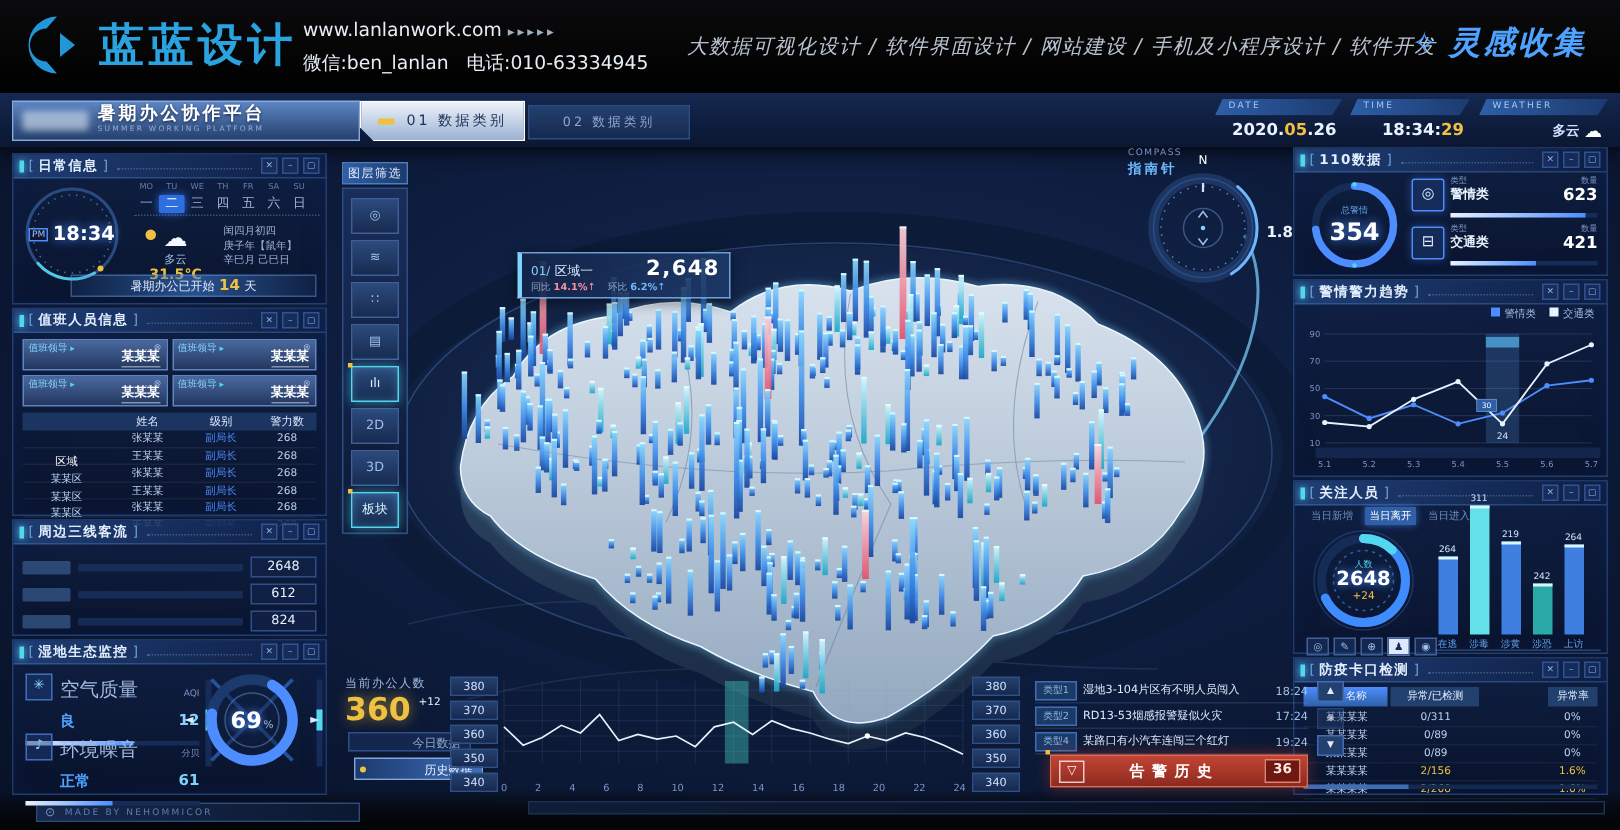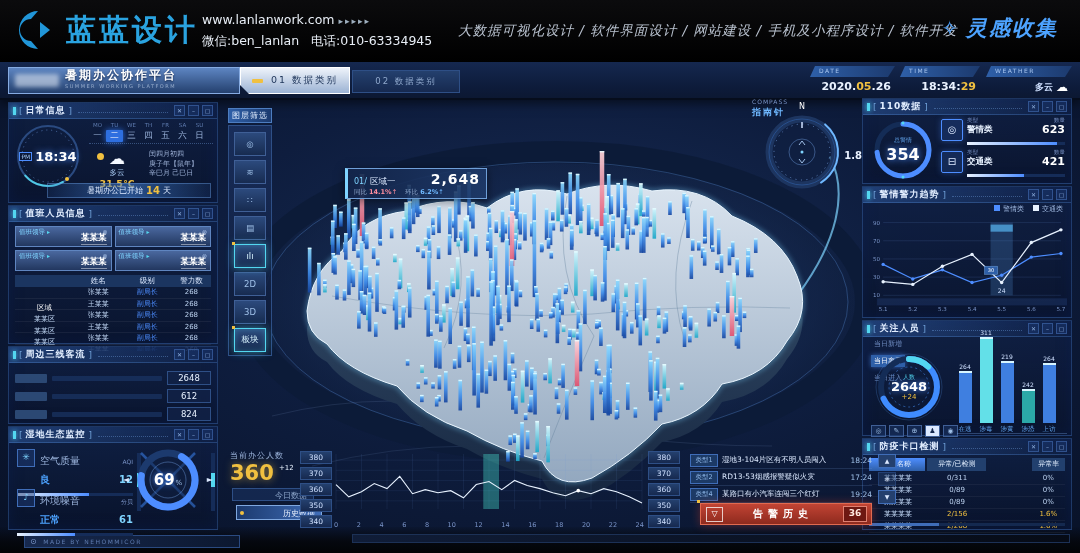--- a/index.html
+++ b/index.html
@@ -114,21 +114,21 @@
   .fpill{width:32px;height:9px;background:#31517f;border-radius:1px;opacity:.85;}
   .ftrack{flex:1;height:5px;background:rgba(28,55,105,.65);position:relative;border-radius:1px;}
   .ffill{height:100%;border-radius:1px;}
   .fval{width:42px;height:12px;border:1px solid #2e4f86;background:rgba(18,36,74,.7);
         font-size:8.5px;color:#e8f2ff;text-align:center;line-height:12px;}
   
   .erow{position:absolute;left:8px;width:116px;display:flex;gap:5px;}
   #eco-air{top:22px;} #eco-noise{top:62px;}
   .eicon{width:16px;height:16px;border:1px solid #3f6db8;background:rgba(30,60,120,.5);color:#7fd4ff;
          font-size:9px;text-align:center;line-height:15px;}
-  .ecol{flex:1;} .elabel{font-size:10px;color:#9fb8e0;} .estatus{font-size:10px;font-weight:bold;color:#4da3ff;}
+  .ecol{flex:1;} .elabel{font-size:13px;color:#9fb8e0;} .estatus{font-size:10px;font-weight:bold;color:#4da3ff;}
   .eright{text-align:right;} .eunit{font-size:6px;color:#7a94c8;} .evalue{font-size:10px;font-weight:bold;color:#7fd4ff;}
   .ebar{position:absolute;left:0;right:0;bottom:-9px;height:3px;background:#152c58;}
   .ebar i{display:block;height:100%;background:linear-gradient(90deg,#e8f2ff,#4d8dff);}
   .vslider{position:absolute;top:26px;width:4px;height:58px;background:#152c58;}
   .vslider i{display:block;width:100%;height:14px;background:#53d7f0;margin-top:20px;}
   #eco-gauge{position:absolute;right:14px;top:18px;width:70px;height:70px;}
   #eco-center{position:absolute;inset:0;display:flex;align-items:center;justify-content:center;gap:1px;}
   #eco-center .v{font-size:15px;font-weight:bold;color:#fff;text-shadow:0 0 6px #4d8dff;}
   #eco-center .u{font-size:7px;color:#9fc0e8;margin-top:5px;}
   .garr{position:absolute;top:48px;font-size:8px;color:#dce9ff;}
@@ -172,21 +172,21 @@
   .prow .nm{position:absolute;left:26px;top:8px;font-size:8.5px;font-weight:bold;color:#e8f2ff;}
   .prow .cap2{position:absolute;right:0;top:1px;font-size:5.5px;color:#7a94c8;}
   .prow .vl{position:absolute;right:0;top:7px;font-size:11px;font-weight:bold;color:#fff;}
   .prow .bar{position:absolute;left:26px;right:0;bottom:3px;height:3px;background:#152c58;}
   .prow .bar i{display:block;height:100%;background:linear-gradient(90deg,#e8f2ff,#4d8dff);}
   
   #trend-legend{position:absolute;right:8px;top:17px;display:flex;gap:9px;font-size:7px;color:#9fb8e0;align-items:center;}
   #trend-legend .sw{display:inline-block;width:6px;height:6px;margin-right:3px;}
   #trend-chart{position:absolute;left:4px;top:27px;width:202px;height:102px;}
   
-  #people-tabs{position:absolute;left:8px;top:17px;display:flex;gap:5px;font-size:7px;color:#6f8cc0;flex-direction:column;}
+  #people-tabs{position:absolute;left:8px;top:17px;display:flex;gap:5px;font-size:7px;color:#6f8cc0;}
   #people-tabs span{padding:1px 3px;cursor:pointer;}
   #people-tabs span.act{background:#2e5fa8;color:#fff;box-shadow:0 0 5px rgba(77,141,255,.6);}
   #people-gauge{position:absolute;left:10px;top:30px;width:72px;height:72px;}
   #pg-center{position:absolute;inset:0;display:flex;flex-direction:column;align-items:center;justify-content:center;line-height:10px;}
   #pg-center .l{font-size:6px;color:#53d7f0;} #pg-center .v{font-size:13px;font-weight:bold;color:#fff;text-shadow:0 0 6px #4d8dff;}
   #pg-center .d{font-size:7px;color:#f0c040;}
   #people-icons{position:absolute;left:8px;top:104px;display:flex;gap:3px;}
   #people-icons span{width:13px;height:10px;border:1px solid #3f5f96;background:rgba(30,58,110,.5);
       font-size:7px;color:#9fc0e8;text-align:center;line-height:10px;cursor:pointer;}
   #people-icons span.hl{background:#dce9ff;color:#16294f;}

